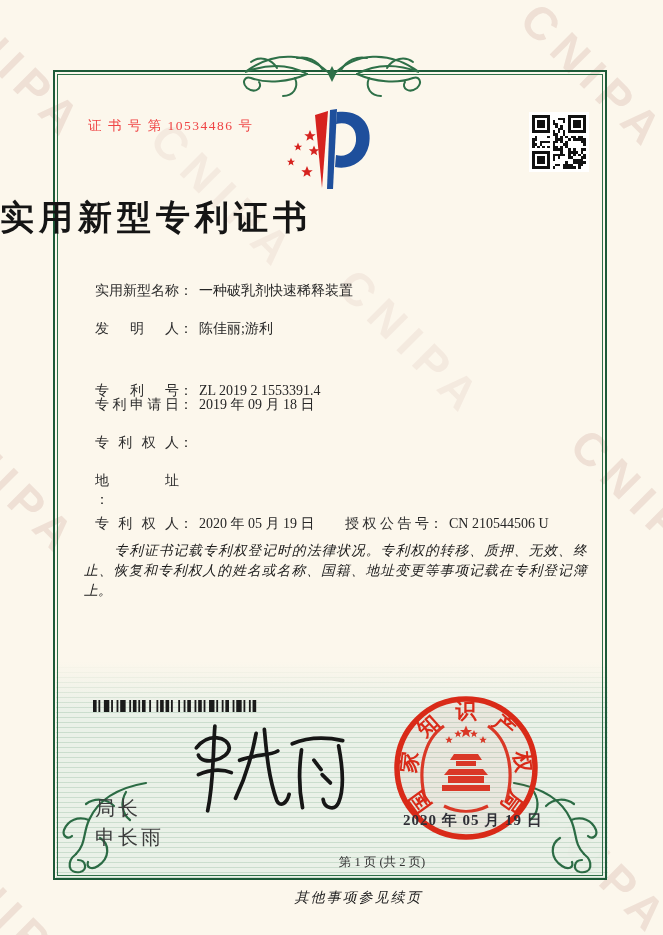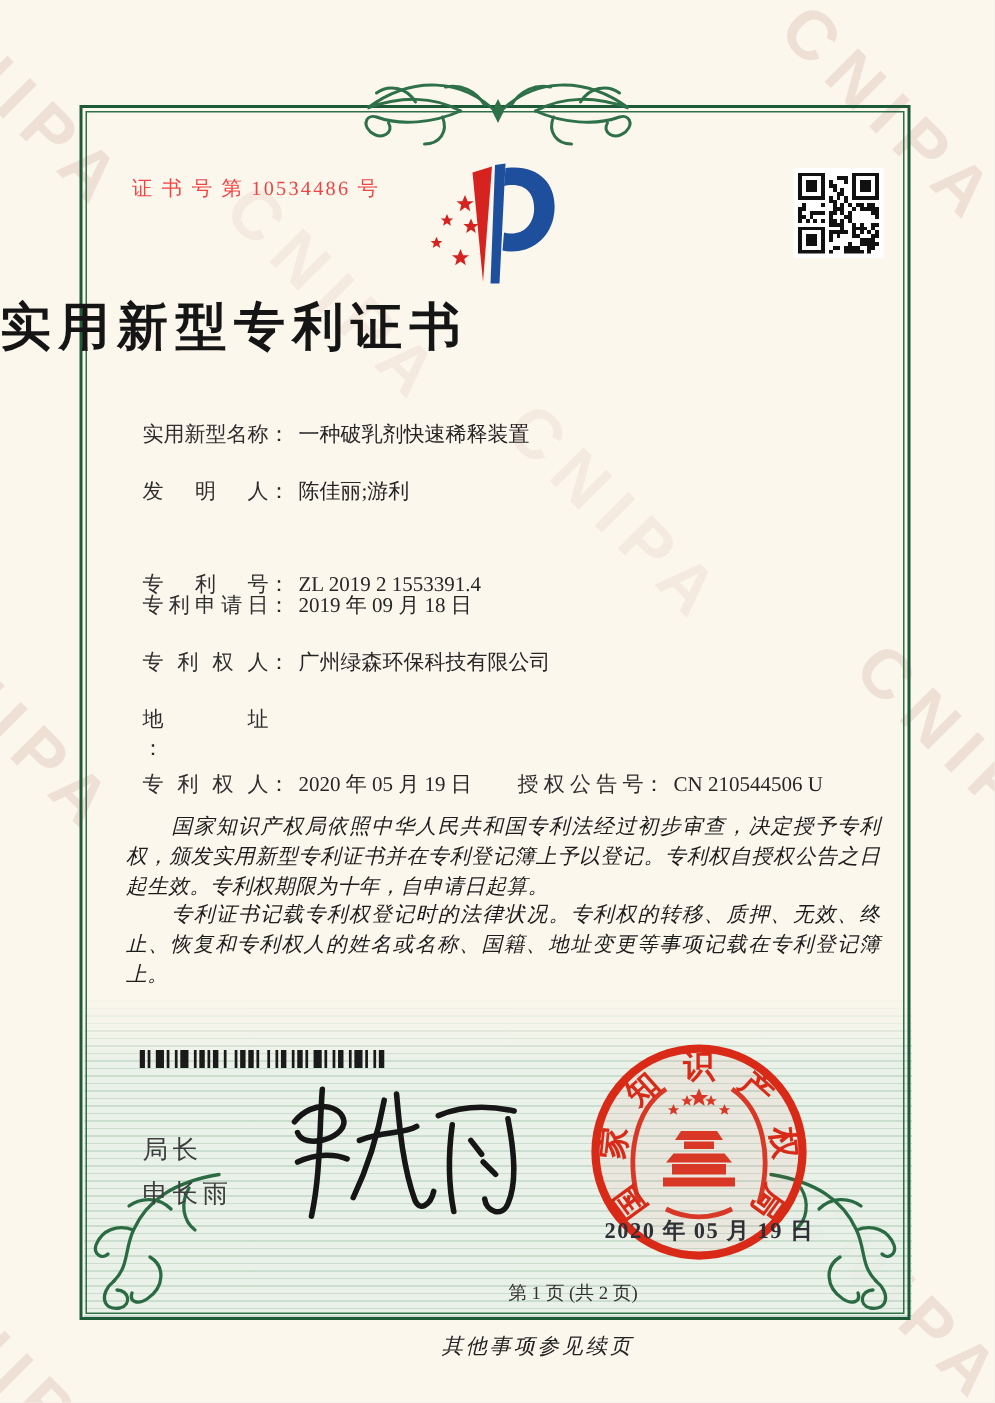--- a/index.html
+++ b/index.html
@@ -42,21 +42,21 @@
   .val.wrap{white-space:normal;width:400px;}
   .pair2{position:absolute;left:250px;top:0;display:flex;}
 
   .legal{position:absolute;left:84px;top:541px;width:503px;z-index:5;
          font-size:13.8px;line-height:19.8px;font-style:italic;color:#1c1c1c;
          text-align:justify;letter-spacing:0.3px;}
   .legal p{margin:0;text-indent:2.2em;}
 
   .barcode{position:absolute;left:93px;top:700px;width:165px;height:12px;z-index:5;}
   .officer{position:absolute;left:95px;z-index:5;font-family:"Liberation Sans","DejaVu Sans",sans-serif;
-           font-size:17px;letter-spacing:3px;color:#3d3d3d;}
+           font-size:20px;letter-spacing:3px;color:#3d3d3d;margin-top:40px;}
   .officer.t1{top:755px;}
   .officer.t2{top:784px;}
   .signature{position:absolute;left:186px;top:720px;z-index:6;}
 
   .seal{position:absolute;left:386px;top:688px;z-index:5;}
   .seal-date{position:absolute;left:403px;top:811px;z-index:6;font-size:15px;font-weight:700;
              letter-spacing:1px;color:#2f2f36;}
 
   .page-num{position:absolute;left:53px;top:854px;width:658px;text-align:center;z-index:5;
             font-size:12.5px;color:#333;}
@@ -285,39 +285,37 @@
     <span class="val">ZL 2019 2 1553391.4</span>
   </div>
   <div class="row" style="top:395px;">
     <span class="lbl">专利申请日</span>
       <span class="colon">：</span>
     <span class="val">2019 年 09 月 18 日</span>
   </div>
   <div class="row" style="top:433px;">
     <span class="lbl">专利权人</span>
       <span class="colon">：</span>
-    <span class="val">广州绿森环保科技有限公司</span>
   </div>
   <div class="row" style="top:471px;flex-direction:column;">
     <span class="lbl">地址</span>
       <span class="colon">：</span>
   </div>
   <div class="row" style="top:514px;width:505px;position:absolute;">
     <span class="lbl">专利权人</span>
       <span class="colon">：</span>
     <span class="val">2020 年 05 月 19 日</span>
     <span class="pair2">
       <span class="lbl">授权公告号</span>
         <span class="colon">：</span>
       <span class="val">CN 210544506 U</span>
     </span>
   </div>
 
   <div class="legal">
-    <p>国家知识产权局依照中华人民共和国专利法经过初步审查，决定授予专利权，颁发实用新型专利证书并在专利登记簿上予以登记。专利权自授权公告之日起生效。专利权期限为十年，自申请日起算。</p>
     <p>专利证书记载专利权登记时的法律状况。专利权的转移、质押、无效、终止、恢复和专利权人的姓名或名称、国籍、地址变更等事项记载在专利登记簿上。</p>
   </div>
 
   <svg class="barcode" id="barcode-svg" preserveAspectRatio="none" viewBox="0 0 91 12">
       <rect x="0" y="0" width="2" height="12" fill="#1a1a1a"></rect>
       <rect x="3" y="0" width="1" height="12" fill="#1a1a1a"></rect>
       <rect x="6" y="0" width="3" height="12" fill="#1a1a1a"></rect>
       <rect x="10" y="0" width="1" height="12" fill="#1a1a1a"></rect>
       <rect x="13" y="0" width="1" height="12" fill="#1a1a1a"></rect>
       <rect x="15" y="0" width="3" height="12" fill="#1a1a1a"></rect>

